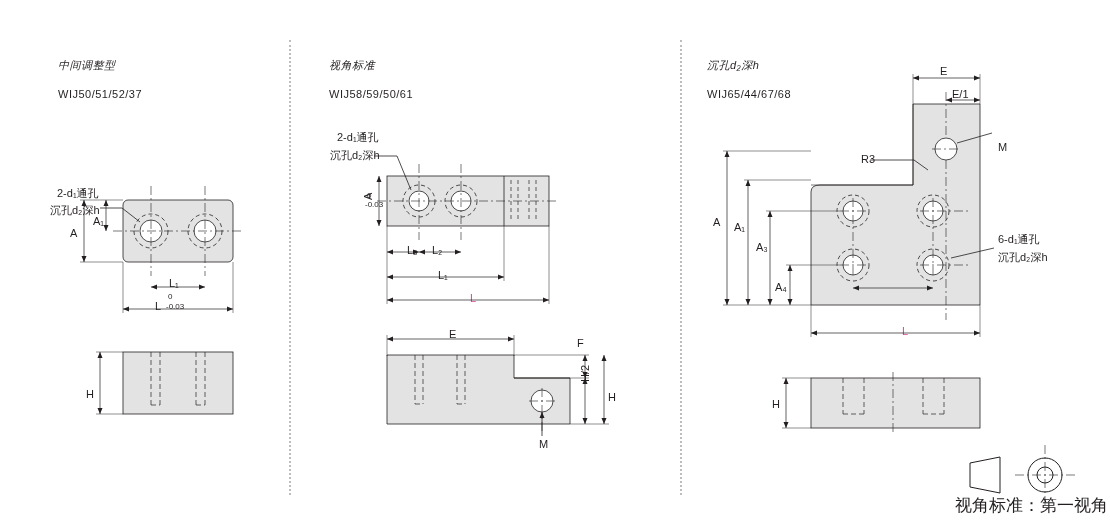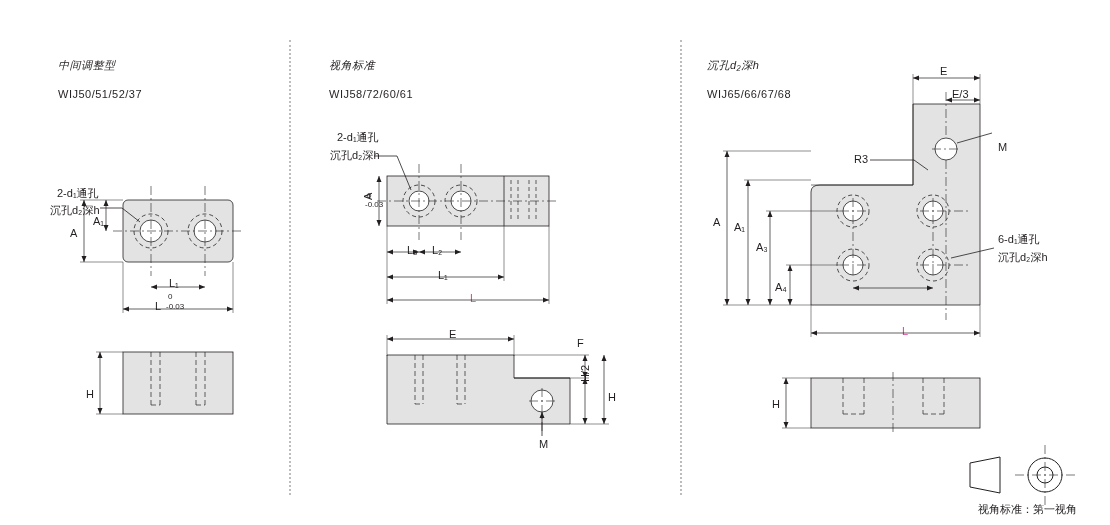--- a/index.html
+++ b/index.html
@@ -9,21 +9,21 @@
     position:relative;overflow:hidden;color:#231f20;
   }
   .panel{position:absolute;top:0;height:525px;}
   .divider{position:absolute;top:40px;bottom:30px;width:0;border-left:2px dotted #bdbdbd;}
   .title{font-size:13px;color:#231f20;letter-spacing:.5px;font-style:italic;}
   .subtitle{font-size:13px;color:#5bb7e8;letter-spacing:.5px;margin-top:7px;}
   .lbl{position:absolute;font-size:11px;color:#231f20;white-space:nowrap;line-height:1.35;}
   .lbl.small{font-size:10px;}
   .lbl.pink{color:#e0419a;}
   svg{position:absolute;left:0;top:0;overflow:visible;}
-  .footer{position:absolute;right:33px;bottom:8px;font-size:11px;color:#231f20;white-space:nowrap;}
+  .footer{position:absolute;right:2px;bottom:8px;font-size:17px;color:#231f20;white-space:nowrap;}
 </style>
 </head>
 <body>
 
 <div class="divider" style="left:289px;"></div>
 <div class="divider" style="left:680px;"></div>
 
 <div class="panel" style="left:0;width:289px;">
   <div class="lbl title" style="left:58px;top:58px;">中间调整型</div>
   <div class="lbl subtitle" style="left:58px;top:80px;">WIJ50/51/52/37</div>
@@ -89,21 +89,21 @@
       <path d="M100 352 l-2.5 6 h5 z" fill="#231f20" stroke="none"></path>
       <path d="M100 414 l-2.5 -6 h5 z" fill="#231f20" stroke="none"></path>
       <line x1="96" y1="352" x2="123" y2="352" stroke-width="0.5"></line>
       <line x1="96" y1="414" x2="123" y2="414" stroke-width="0.5"></line>
     </g>
   </svg>
 </div>
 
 <div class="panel" style="left:289px;width:391px;">
   <div class="lbl title" style="left:40px;top:58px;">视角标准</div>
-  <div class="lbl subtitle" style="left:40px;top:80px;">WIJ58/72/60/61</div>
+  <div class="lbl subtitle" style="left:40px;top:80px;">WIJ58/59/50/61</div>
 
   <div class="lbl" style="left:48px;top:130px;">2-d₁通孔</div>
   <div class="lbl" style="left:41px;top:148px;">沉孔d₂深h</div>
 
   <div class="lbl" style="left:72px;top:200px;transform:rotate(-90deg);transform-origin:left top;">A</div>
   <div class="lbl" style="left:78px;top:191px;font-size:8px;">0</div>
   <div class="lbl" style="left:76px;top:200px;font-size:8px;">-0.03</div>
 
   <div class="lbl" style="left:118px;top:243px;">L₃</div>
   <div class="lbl" style="left:143px;top:243px;">L₂</div>
@@ -196,25 +196,25 @@
       <line x1="315" y1="355" x2="315" y2="424" stroke-width="0.7"></line>
       <path d="M315 355 l-2.5 6 h5 z" fill="#231f20" stroke="none"></path>
       <path d="M315 424 l-2.5 -6 h5 z" fill="#231f20" stroke="none"></path>
       <line x1="281" y1="424" x2="320" y2="424" stroke-width="0.5"></line>
     </g>
   </svg>
 </div>
 
 <div class="panel" style="left:680px;width:430px;">
   <div class="lbl title" style="left:27px;top:58px;">沉孔d₂深h</div>
-  <div class="lbl subtitle" style="left:27px;top:80px;">WIJ65/66/67/68</div>
+  <div class="lbl subtitle" style="left:27px;top:80px;">WIJ65/44/67/68</div>
 
   <div class="lbl" style="left:260px;top:64px;">E</div>
-  <div class="lbl" style="left:272px;top:87px;">E/3</div>
-  <div class="lbl" style="left:174px;top:152px;">R3</div>
+  <div class="lbl" style="left:272px;top:87px;">E/1</div>
+  <div class="lbl" style="left:181px;top:152px;">R3</div>
   <div class="lbl" style="left:318px;top:140px;">M</div>
 
   <div class="lbl" style="left:318px;top:232px;">6-d₁通孔</div>
   <div class="lbl" style="left:318px;top:250px;">沉孔d₂深h</div>
 
   <div class="lbl" style="left:33px;top:215px;">A</div>
   <div class="lbl" style="left:54px;top:220px;">A₁</div>
   <div class="lbl" style="left:76px;top:240px;">A₃</div>
   <div class="lbl" style="left:95px;top:280px;">A₄</div>
   <div class="lbl" style="left:200px;top:276px;">L₁</div>

